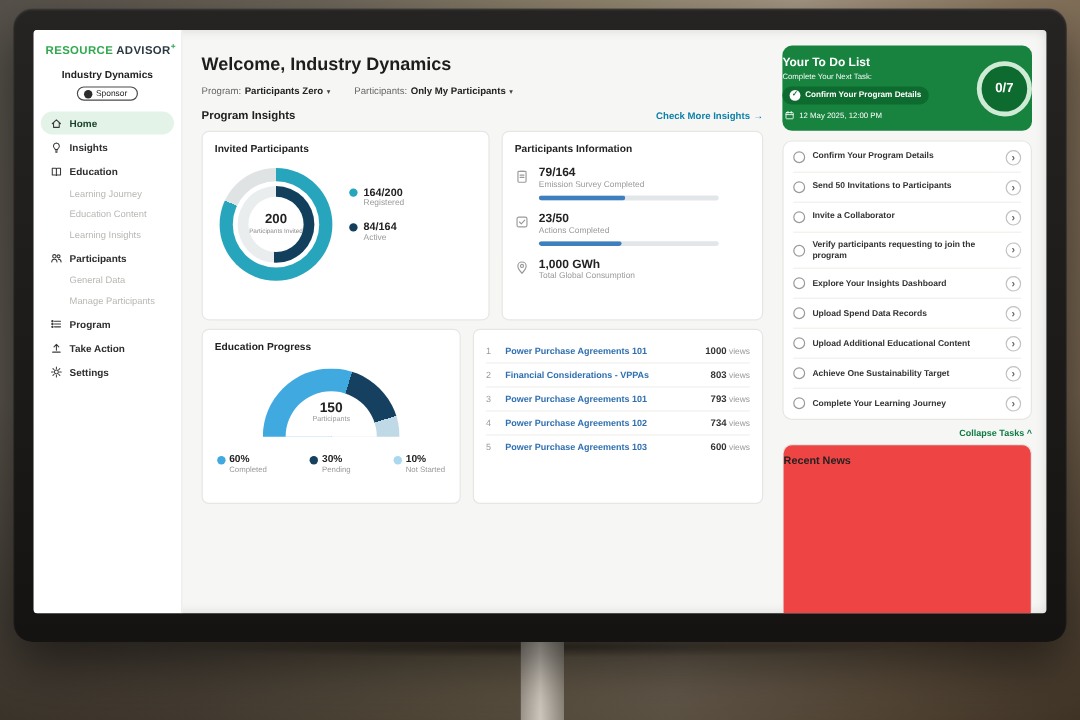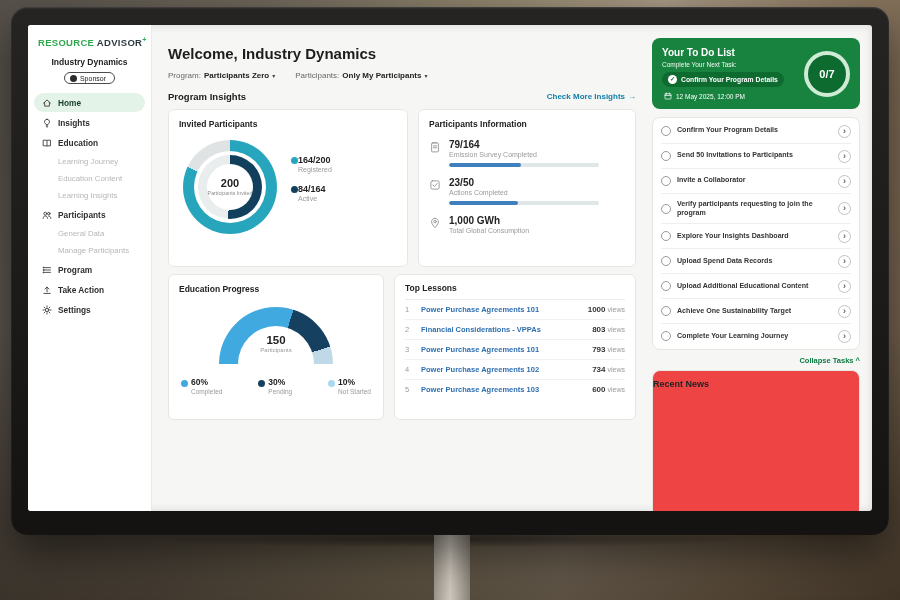--- a/index.html
+++ b/index.html
@@ -55,21 +55,21 @@
   .donut-wrap{position:relative;width:94px;height:94px;margin-top:11px;margin-left:4px}
   .ring{position:absolute;border-radius:50%}
   .ring-outer{inset:0}
   .hole-outer{position:absolute;inset:11px;border-radius:50%;background:#fff}
   .ring-inner{position:absolute;inset:15px;border-radius:50%}
   .hole-inner{position:absolute;inset:24px;border-radius:50%;background:#fff;
     display:flex;flex-direction:column;align-items:center;justify-content:center}
   .center-value{font-size:11px;font-weight:bold;color:#222}
   .center-label{font-size:5.3px;color:#8b8b8b;text-align:center;line-height:1.3;margin-top:1px}
   .inv-legend{margin-left:14px;margin-top:26px}
-  .leg-item{display:flex;margin-bottom:11px}
+  .leg-item{display:flex;gap:5px;margin-bottom:11px}
   .leg-dot{width:7px;height:7px;border-radius:50%;margin-top:2px;flex:none}
   .leg-val{font-size:9px;font-weight:bold;color:#222}
   .leg-lab{font-size:7px;color:#9a9a9a;margin-top:1px}
   .metric{display:flex;gap:8px;margin-top:10px}
   .metric-icon svg{width:12px;height:12px;stroke:#9a9a9a;fill:none;stroke-width:1.3;
     stroke-linecap:round;stroke-linejoin:round;margin-top:2px}
   .metric-val{font-size:10px;font-weight:bold;color:#222}
   .metric-lab{font-size:7px;color:#9a9a9a;margin-top:1px}
   .pbar{width:150px;height:4px;background:#e1e6e9;border-radius:2px;margin-top:5px;overflow:hidden}
   .pbar-fill{height:100%;background:#3E7FBE;border-radius:2px}
@@ -88,21 +88,21 @@
   .lessons-head{border-bottom:1px solid #ececea;padding-bottom:6px}
   .lesson{display:flex;align-items:center;gap:7px;padding:5px 0;border-bottom:1px solid #f1f1ef;font-size:7.5px}
   .lesson:last-child{border-bottom:none}
   .lesson-rank{color:#9a9a9a;width:9px;flex:none}
   .lesson-title{color:#2f6fb0;font-weight:bold;flex:1;cursor:pointer}
   .lesson-views{white-space:nowrap}
   .lesson-views b{color:#333;font-size:8px}
   .lesson-views span{color:#9a9a9a;font-size:7px;margin-left:2px}
   
   .todo{width:222px;flex:none;padding:13px 12px 0 2px;display:flex;flex-direction:column}
-  .todo-green{background:#17833E;border-radius:8px;padding:9px 10px;color:#fff;display:flex}
+  .todo-green{background:#17833E;border-radius:8px;padding:9px 0;color:#fff;display:flex}
   .tg-left{flex:1;min-width:0}
   .tg-title{font-size:10px;font-weight:bold}
   .tg-sub{font-size:6.5px;margin-top:3px;opacity:.95}
   .tg-task{display:flex;align-items:center;gap:4px;background:#0E6B30;border-radius:9px;
     padding:3px 6px;margin-top:4px;font-size:6.8px;font-weight:bold;width:fit-content;cursor:pointer}
   .tg-check{width:9px;height:9px;border-radius:50%;background:#fff;color:#0E6B30;font-size:6px;
     line-height:9px;text-align:center;font-weight:bold;flex:none}
   .tg-due{display:flex;align-items:center;gap:4px;font-size:6.5px;margin-top:5px;padding-left:2px}
   .tg-due svg{width:8px;height:8px;stroke:#fff;fill:none;stroke-width:1.4;stroke-linecap:round}
   .tg-ring{width:46px;height:46px;flex:none;border-radius:50%;border:4px solid #CFEBD6;background:#0E6B30;
@@ -329,21 +329,20 @@
               <div class="eleg-top">
                   <span class="leg-dot" style="background: rgb(169, 216, 240);"></span>
                   <span class="eleg-pct">10%</span>
                 </div>
               <div class="eleg-lab">Not Started</div>
             </div>
           </div>
         </div>
 
         <div class="card" id="lessons-card">
-          <div class="card-title lessons-head">Top Lessons</div>
           <div class="lesson">
             <span class="lesson-rank">1</span>
             <span class="lesson-title">Power Purchase Agreements 101</span>
             <span class="lesson-views"><b>1000</b><span>views</span></span>
           </div>
           <div class="lesson">
             <span class="lesson-rank">2</span>
             <span class="lesson-title">Financial Considerations - VPPAs</span>
             <span class="lesson-views"><b>803</b><span>views</span></span>
           </div>

